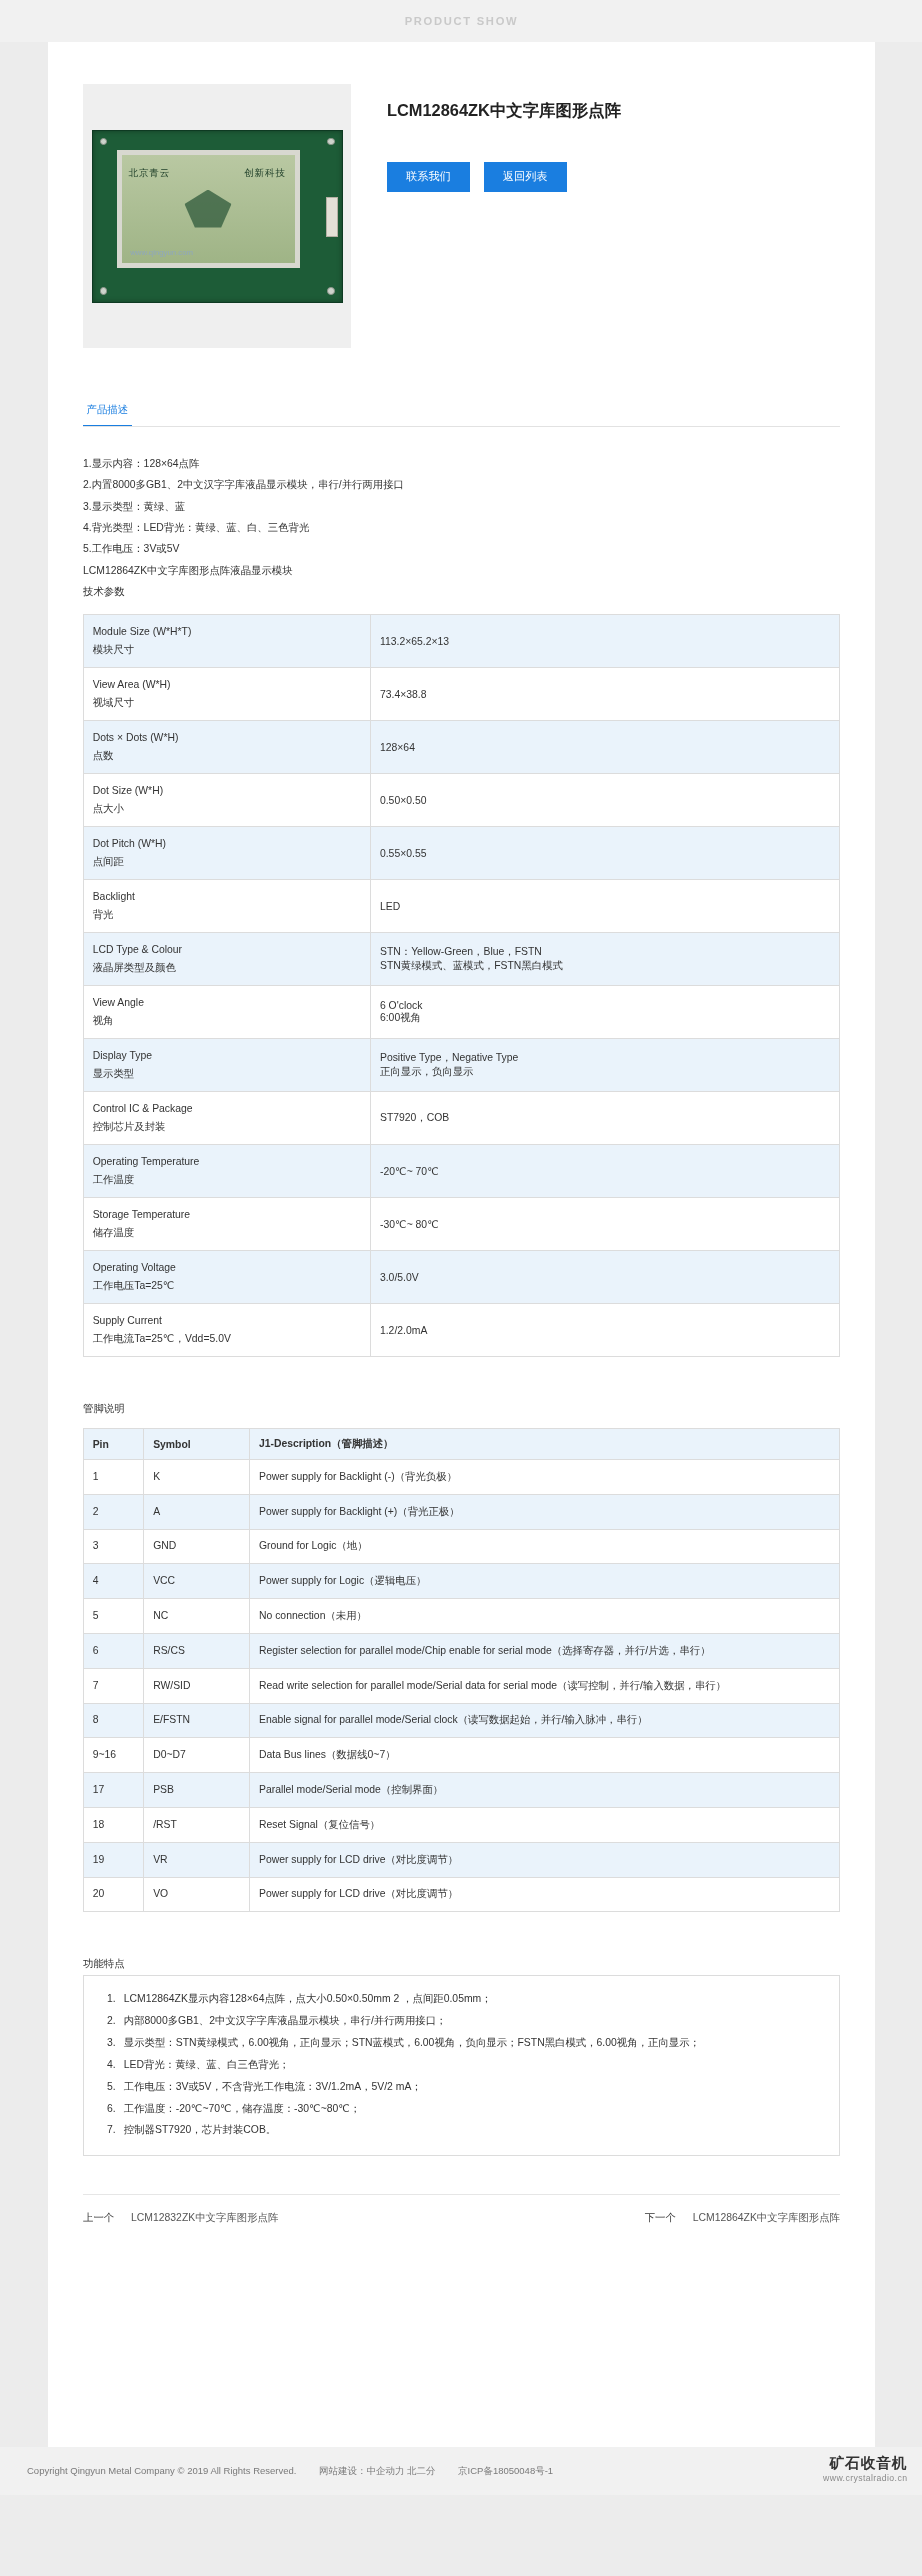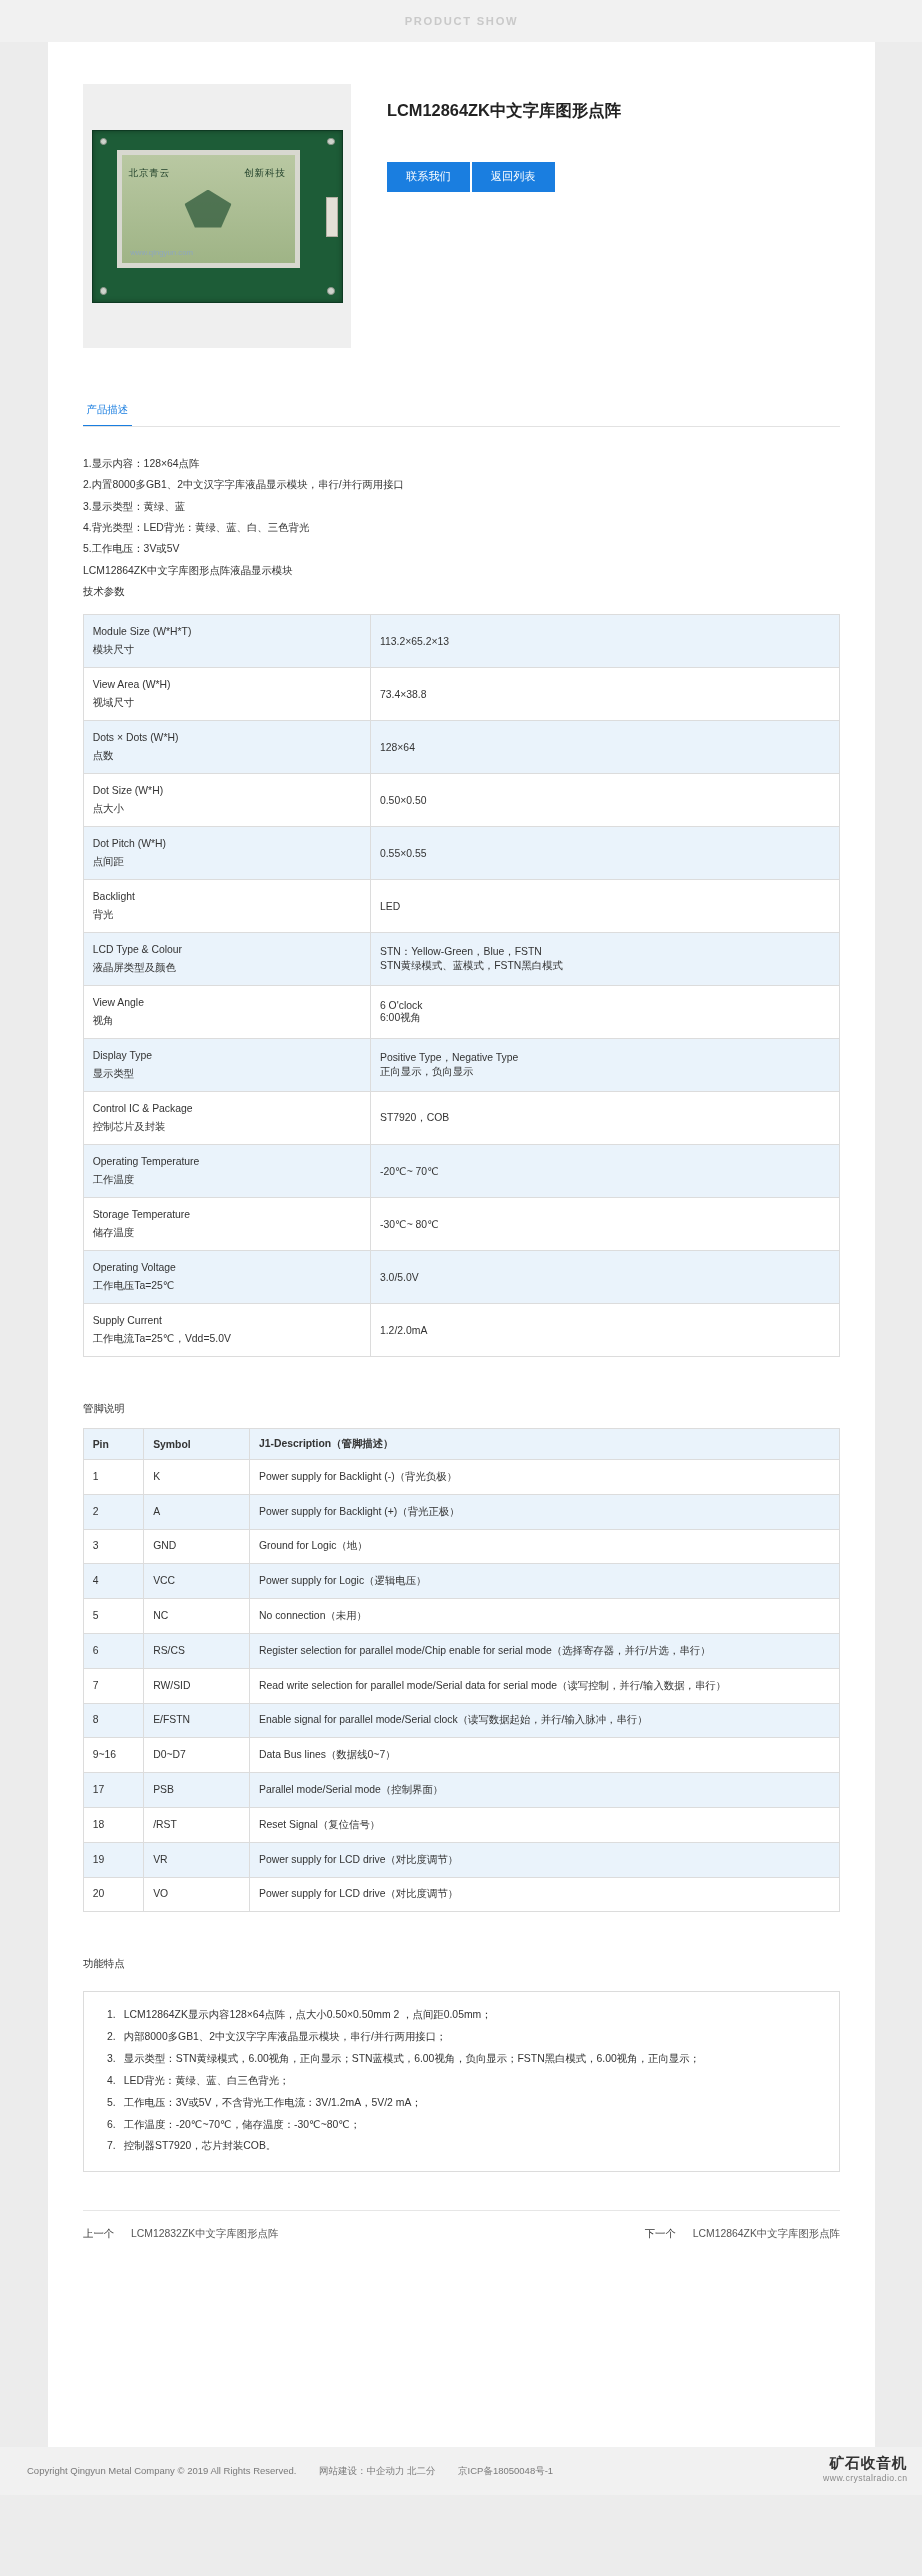--- a/index.html
+++ b/index.html
@@ -117,21 +117,21 @@
     padding-left: 36px;
     padding-top: 15.6px;
     flex: 1;
   }
   .prod-title {
     font-size: 16.4px;
     font-weight: bold;
     color: #222;
     margin: 0 0 40px 0;
   }
-  .btn-row { display: flex; gap: 2px; }
+  .btn-row { display: flex; gap: 14px; }
   .btn {
     background: #1a7ee0;
     color: #fff;
     border: none;
     font-size: 11.2px;
     padding: 7.8px 19px;
     cursor: pointer;
     font-family: inherit;
   }
   
@@ -178,21 +178,21 @@
     margin: 45px 0 0 0;
   }
   .pin-table th { background: #f4f8fc; font-weight: bold; }
   .pin-table tr.alt td, .pin-table tr.alt th { background: #eaf3fb; }
   .pin-table td:nth-child(1) { width: 8%; }
   .pin-table td:nth-child(2) { width: 14%; }
   .pin-table td { line-height: 1.75; }
   
   .features {
     border: 0.9px solid #dcdcdc;
-    margin-top: 20px;
+    margin-top: 4px;
     padding: 12px 15.6px 14px 15.6px;
     font-size: 10.4px;
     color: #333;
   }
   .features ol { margin: 0; padding-left: 19px; }
   .features li { line-height: 2.1; padding-left: 5.2px; }
   
   .pagenav {
     border-top: 0.9px solid #e6e6e6;
     margin: 38px 35px 0 35px;

